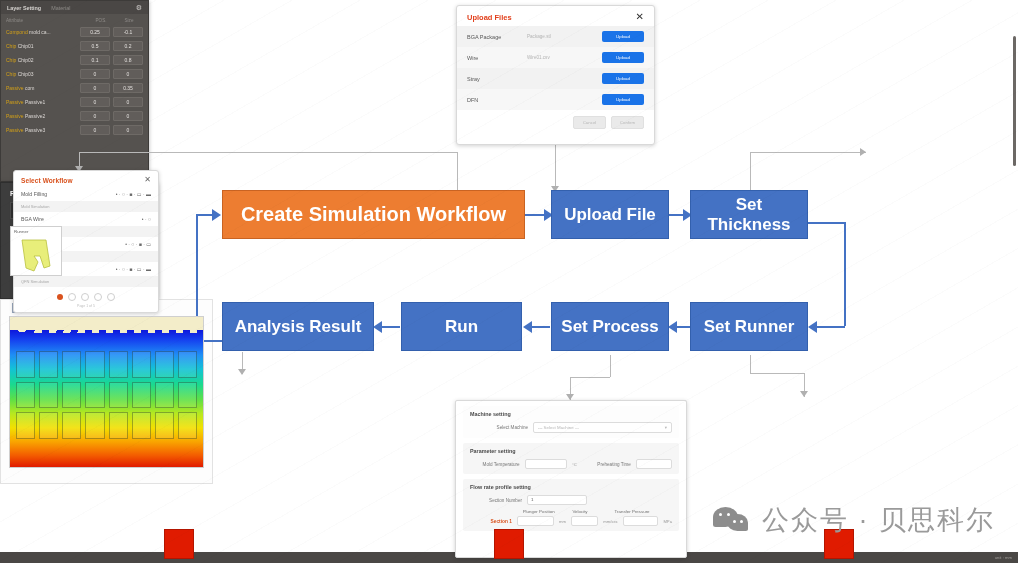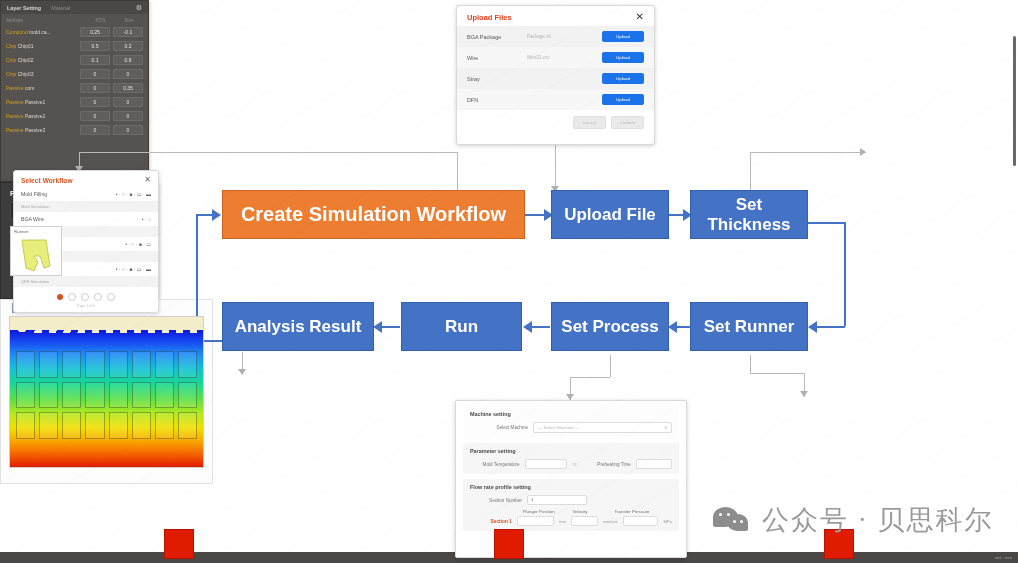--- a/index.html
+++ b/index.html
@@ -138,21 +138,21 @@
   .sim-gates u{display:block;width:28px;height:28px;background:#e01b00;border:1px solid #b31500;text-decoration:none;}
   .sim-wm{position:absolute;left:0;top:0;right:0;bottom:0;
     background:repeating-linear-gradient(-30deg, rgba(0,0,0,0.016) 0 1px, transparent 1px 34px);}
 
   
   #watermark{left:713px;top:502px;display:flex;align-items:center;gap:9px;}
   .wm-logo{width:40px;height:30px;position:relative;}
   .wm-logo .b1{position:absolute;left:0;top:2px;width:25px;height:20px;background:#8d8d8d;border-radius:50% 50% 50% 10%;}
   .wm-logo .b2{position:absolute;left:14px;top:9px;width:21px;height:17px;background:#8d8d8d;border-radius:50% 50% 10% 50%;}
   .wm-logo .d{position:absolute;width:3px;height:3px;background:#fff;border-radius:50%;}
-  .wm-text{color:#9a9a9a;font-size:27px;letter-spacing:2px;font-family:Liberation Serif, serif;}
+  .wm-text{color:#9a9a9a;font-size:27px;letter-spacing:2px;font-family:Liberation Sans, sans-serif;}
 </style>
 </head>
 <body>
 
 <div class="stage">
 
   <div class="cl h" style="left:79px;top:152px;width:379px;"></div>
   <div class="cl v" style="left:79px;top:152px;height:18px;"></div>
   <div class="cl v" style="left:457px;top:152px;height:40px;"></div>
   <div class="cl-arrow down" style="left:75px;top:166px;"></div>

